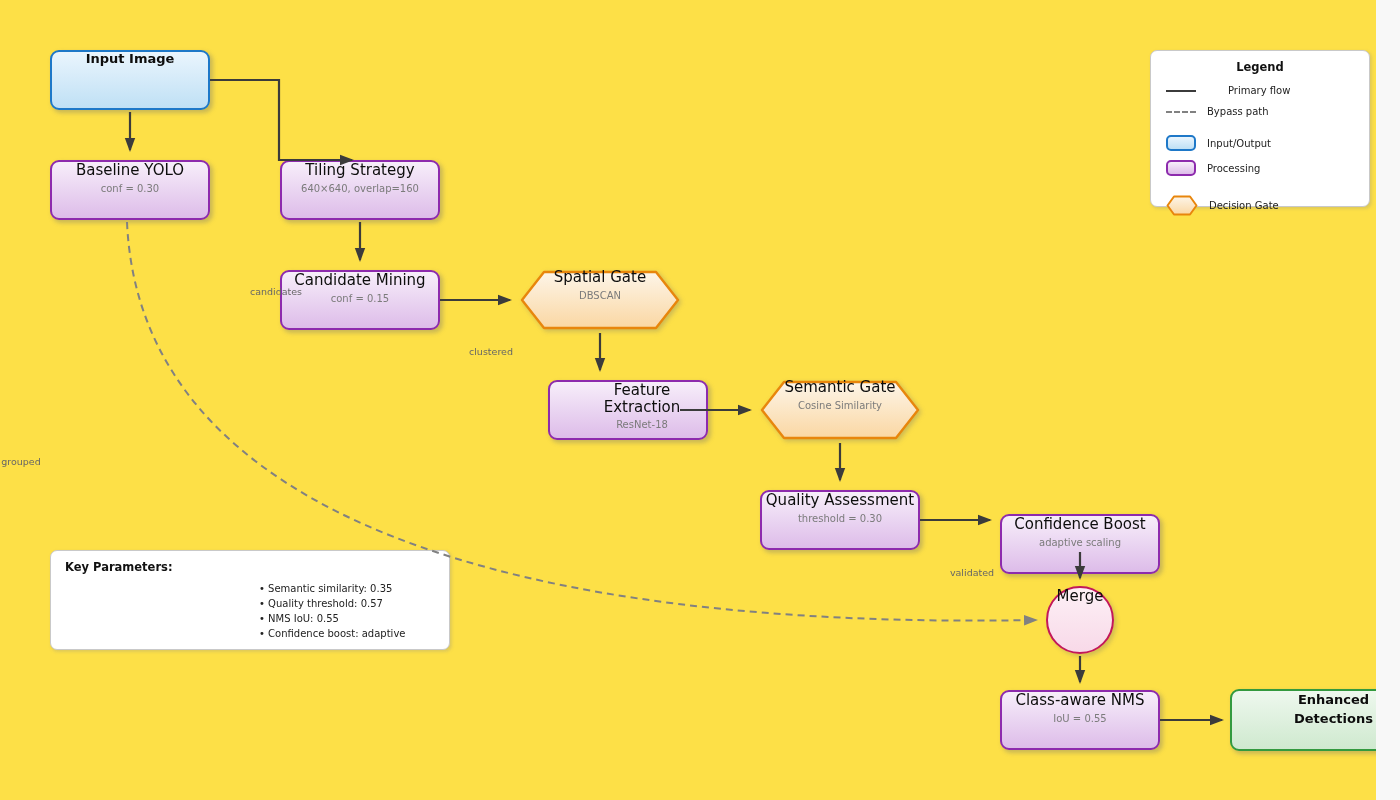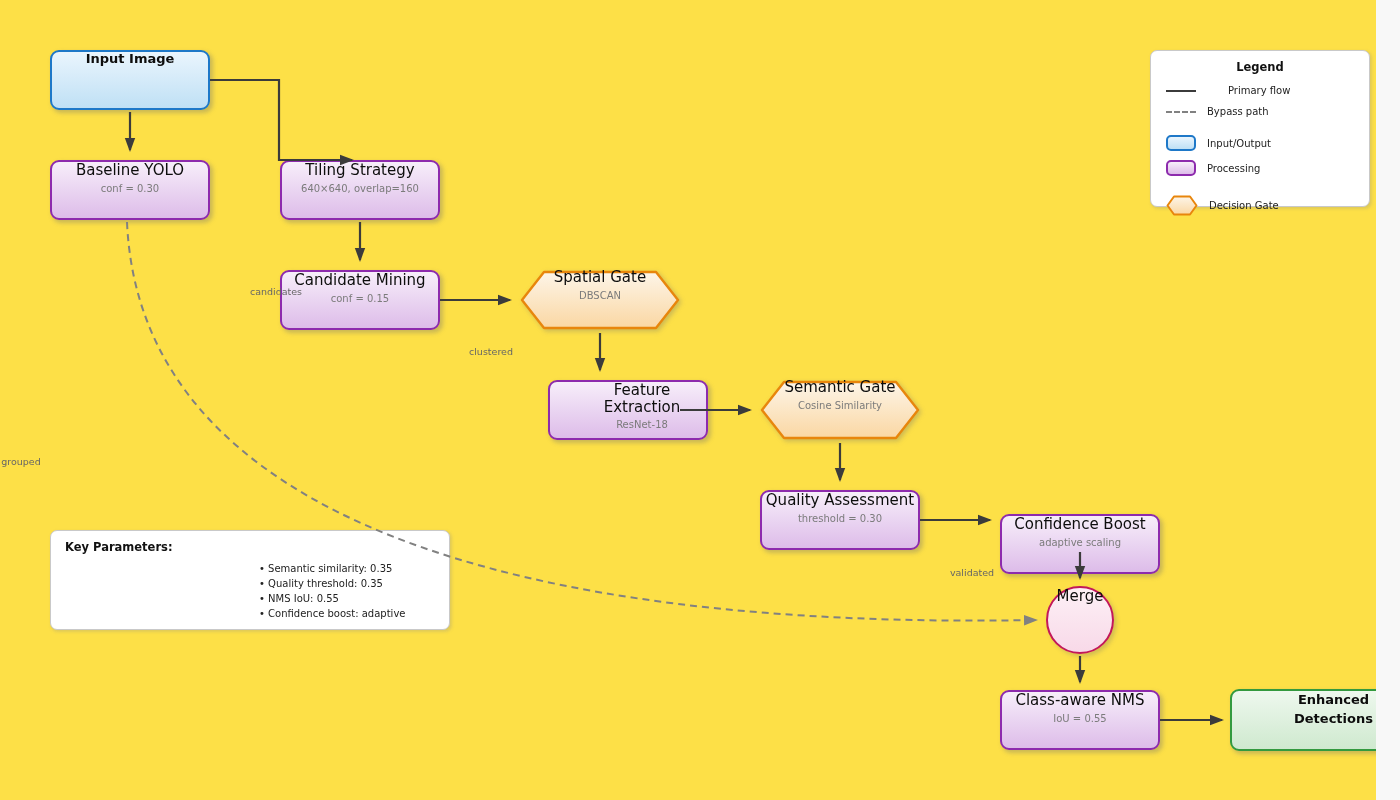--- a/index.html
+++ b/index.html
@@ -75,21 +75,21 @@
   .legend-row { position:absolute; left:15px; display:flex; align-items:center; }
   .legend-row .lbl { font-size:10px; color:#222; margin-left:11px; }
   .sw-line   { width:30px; height:0; border-top:2.2px solid #3b3b3b; }
   .sw-dash   { width:30px; height:0; border-top:2.2px dashed #818181; }
   .sw-rect   { width:30px; height:16px; border-radius:5px; box-sizing:border-box; }
   .sw-blue   { border:2px solid #1e78c8; background:linear-gradient(#eaf5fd,#bfe0f5); }
   .sw-purple { border:2px solid #8d2bad; background:linear-gradient(#f7eefa,#ddbce9); }
   .sw-hex polygon { fill:url(#hexgrad); stroke:#e8860c; stroke-width:2; stroke-linejoin:round; }
 
   
-  #keyparams { left:50px; top:530px; width:400px; height:100px;padding-left:32px; }
+  #keyparams { left:50px; top:550px; width:400px; height:100px;padding-left:32px; }
   .kp-title { position:absolute; left:14px; top:9px; font-weight:bold; font-size:11.5px; color:#111; }
   .kp-col { position:absolute; top:30px; }
   .kp-col.left  { left:12px; }
   .kp-col.right { left:208px; }
   .kp-item { font-size:10px; color:#222; line-height:15px; white-space:nowrap; }
 
   
   #edges {
     position:absolute; inset:0;
     z-index:5;
@@ -128,21 +128,21 @@
           <polygon points="1.5,10.5 8,1.5 24,1.5 30.5,10.5 24,19.5 8,19.5"></polygon>
         </svg>
       <span class="lbl">Decision Gate</span>
     </div>
   </div>
 
   <div id="keyparams" class="panel">
     <div class="kp-title">Key Parameters:</div>
     <div class="kp-col right">
       <div class="kp-item">• Semantic similarity: 0.35</div>
-      <div class="kp-item">• Quality threshold: 0.35</div>
+      <div class="kp-item">• Quality threshold: 0.57</div>
       <div class="kp-item">• NMS IoU: 0.55</div>
       <div class="kp-item">• Confidence boost: adaptive</div>
     </div>
   </div>
 
   <div class="node box blue" style="left:50px; top:50px;">
     <div class="n-title bold">Input Image</div>
   </div>
 
   <div class="node box purple" style="left:50px; top:160px;">

